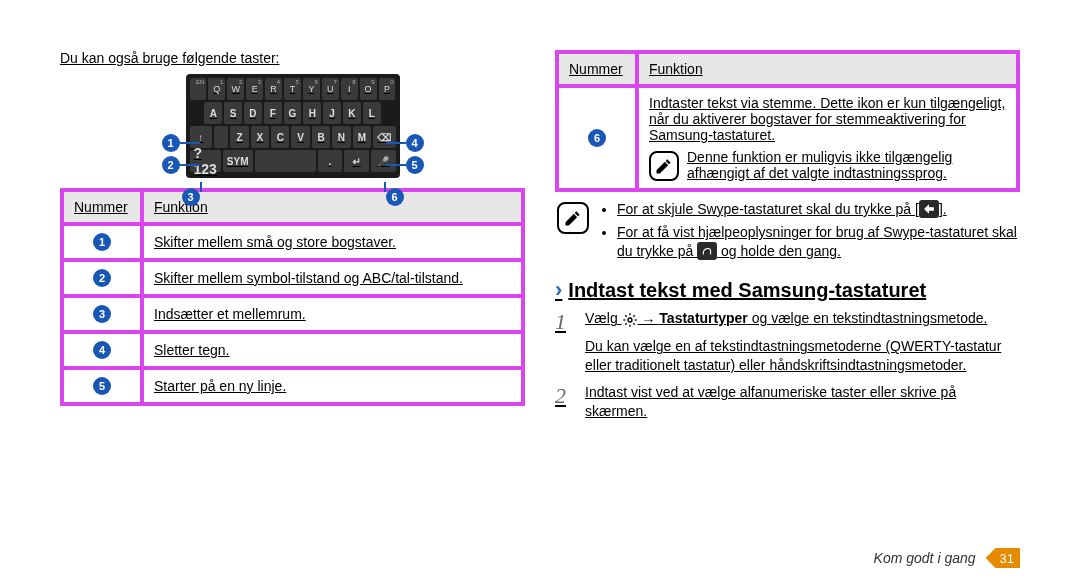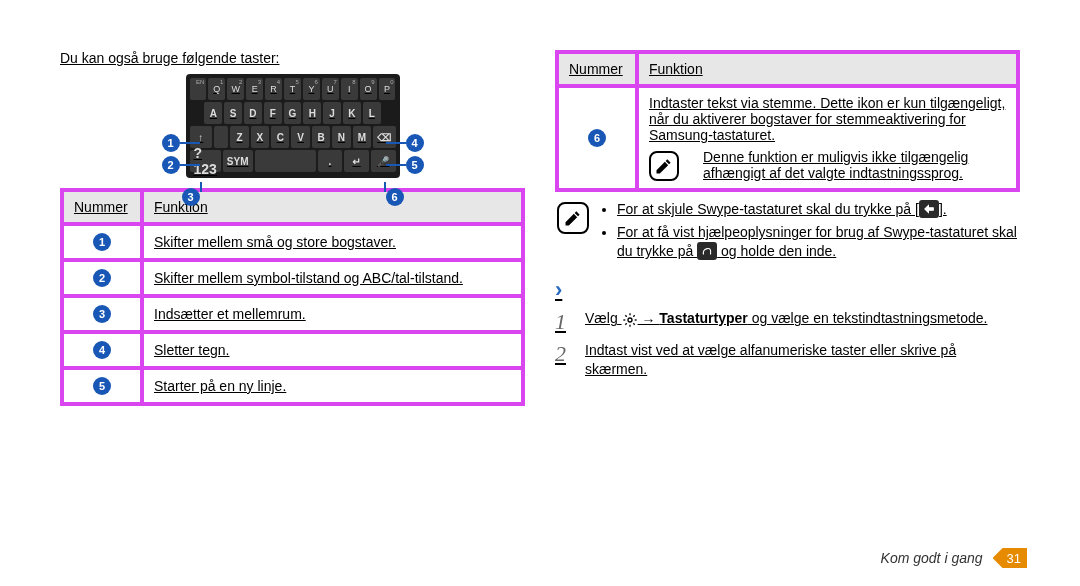--- a/index.html
+++ b/index.html
@@ -97,35 +97,35 @@
   .step { display:flex; gap:8px; margin:4px 0; }
   .step-num { font-family: Georgia, 'Times New Roman', serif; font-style:italic; font-size:22px; color:#666; width:22px; flex:none; line-height:1; padding-top:2px;}
   .step-body { flex:1; line-height:1.35; }
   .step-sub { margin:4px 0 0 30px; line-height:1.35; }
   .gear { display:inline-flex; width:16px; height:16px; vertical-align:middle; }
   .gear svg { width:16px; height:16px; }
   b { font-weight:bold; }
 
   
   .footer {
-    position:absolute; bottom:18px; right:53px;
+    position:absolute; bottom:18px; right:60px;
     display:flex; align-items:center; gap:10px;
     font-style:italic; color:#333;
   }
   .page-badge {
     display:inline-flex; align-items:center;
     background:#e68a00; color:#fff;
     font-style:normal; font-weight:normal;
     padding: 1px 6px 1px 14px;
     clip-path: polygon(10px 0, 100% 0, 100% 100%, 10px 100%, 0 50%);
     height:20px; font-size:13px;
   }
 
   
-  .cell-note { display:flex; gap:24px; align-items:flex-end; margin-top:6px; }
+  .cell-note { display:flex; gap:8px; align-items:flex-end; margin-top:6px; }
   .cell-note .info-icon { width:30px; height:30px; }
 </style>
 </head>
 <body>
 
 <div class="columns">
   <div class="col">
     <p style="margin-bottom:6px;">Du kan også bruge følgende taster:</p>
 
     <div class="kb-wrap">
@@ -353,27 +353,28 @@
                 <path d="M12 4l-8 8h5v8h6v-8h5z" transform="rotate(-90 12 12)" fill="#fff"></path>
                 <path d="M4 12l6-6v4h10v4H10v4z" fill="#fff"></path>
               </svg>
             </span><span>].</span>
         </li>
         <li>
           <span>For at få vist hjælpeoplysninger for brug af Swype-tastaturet skal du trykke på </span><span class="inline-icon">
               <svg viewBox="0 0 24 24" width="14" height="14">
                 <path d="M6 18 Q4 10 12 8 Q20 6 18 18" stroke="#fff" stroke-width="2" fill="none"></path>
               </svg>
-            </span><span> og holde den inde.</span>
+            </span><span> og holde den gang.</span>
         </li>
       </ul>
     </div>
 
     <div class="sec-head">
       <span class="sec-chev">›</span>
+      <span class="sec-title">Indtast tekst med Samsung-tastaturet</span>
     </div>
 
     <div class="step">
       <div class="step-num">1</div>
       <div class="step-body">
         <span>Vælg </span><span class="gear">
             <svg viewBox="0 0 24 24">
               <circle cx="12" cy="12" r="3" fill="none" stroke="#000" stroke-width="2"></circle>
               <g stroke="#000" stroke-width="2">
                 <line x1="12" y1="2" x2="12" y2="5"></line>
@@ -382,20 +383,21 @@
                 <line x1="19" y1="12" x2="22" y2="12"></line>
                 <line x1="5" y1="5" x2="7" y2="7"></line>
                 <line x1="17" y1="17" x2="19" y2="19"></line>
                 <line x1="5" y1="19" x2="7" y2="17"></line>
                 <line x1="17" y1="7" x2="19" y2="5"></line>
               </g>
             </svg>
           </span><span> → </span><b>Tastaturtyper</b><span> og vælge en tekstindtastningsmetode.</span>
       </div>
     </div>
+    <div class="step-sub">Du kan vælge en af tekstindtastningsmetoderne (QWERTY-tastatur eller traditionelt tastatur) eller håndskriftsindtastningsmetoder.</div>
 
     <div class="step" style="margin-top:8px;">
       <div class="step-num">2</div>
       <div class="step-body">Indtast vist ved at vælge alfanumeriske taster eller skrive på skærmen.</div>
     </div>
   </div>
 </div>
 
 <div class="footer">
   <span>Kom godt i gang</span>

